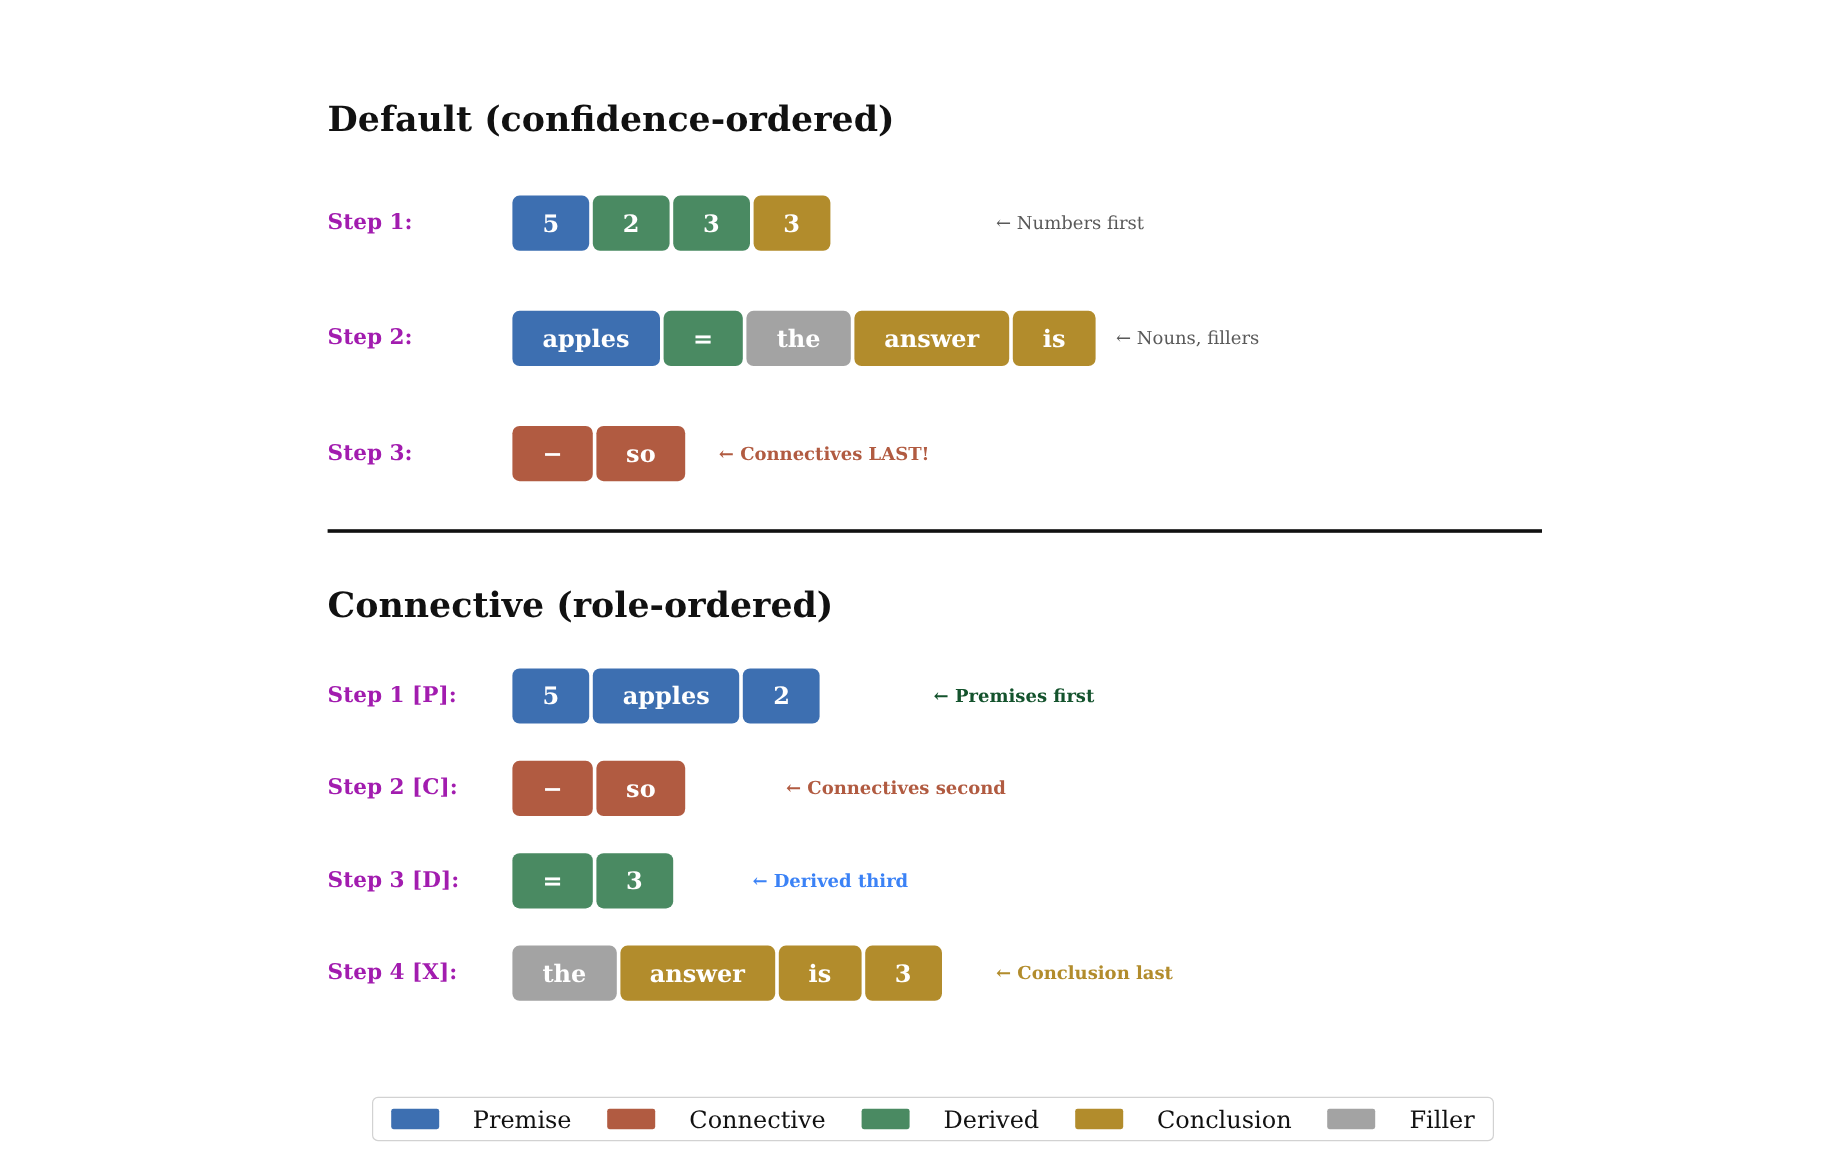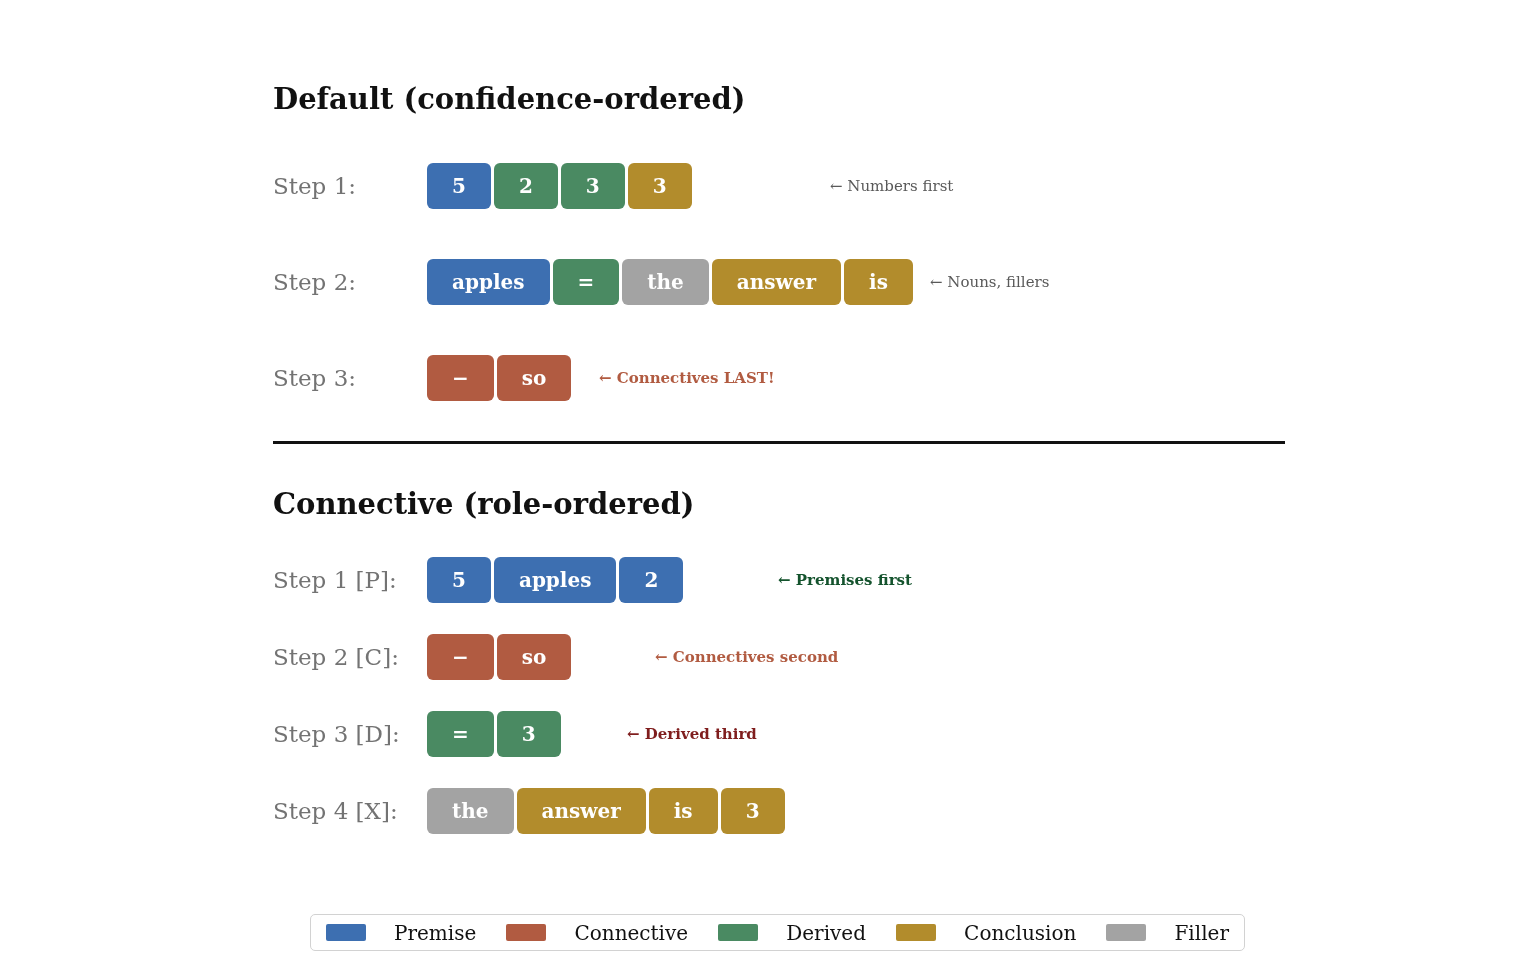--- a/index.html
+++ b/index.html
@@ -36,23 +36,23 @@
   .r-l2 { top: 634px; }
   .r-l3 { top: 711px; }
   .r-l4 { top: 788px; }
 
   .step-label {
     position: absolute;
     left: 273px;
     top: 0;
     height: 46px;
     line-height: 46px;
-    font-size: 23px;
-    font-weight: normal;
-    color: #737373;
+    font-size: 18px;
+    font-weight: bold;
+    color: #a21caf;
     white-space: nowrap;
   }
   .tokens {
     position: absolute;
     left: 427px;
     top: 0;
     height: 46px;
     display: flex;
     gap: 3px;
   }
@@ -188,31 +188,32 @@
       </span>
     <span class="annotation" style="color: rgb(177, 91, 65); text-align: right;">← Connectives second</span>
   </div>
 
   <div class="row r-l3">
     <span class="step-label">Step 3 [D]:</span>
     <span class="tokens">
         <span class="token" style="background: rgb(74, 138, 98);">=</span>
         <span class="token" style="background: rgb(74, 138, 98);">3</span>
       </span>
-    <span class="annotation" style="color: #7f1d1d;">← Derived third</span>
+    <span class="annotation" style="color: #3b82f6;">← Derived third</span>
   </div>
 
   <div class="row r-l4">
     <span class="step-label">Step 4 [X]:</span>
     <span class="tokens">
         <span class="token" style="background: rgb(163, 163, 163);">the</span>
         <span class="token" style="background: rgb(178, 140, 44);">answer</span>
         <span class="token" style="background: rgb(178, 140, 44);">is</span>
         <span class="token" style="background: rgb(178, 140, 44);">3</span>
       </span>
+    <span class="annotation" style="color: rgb(178, 140, 44);">← Conclusion last</span>
   </div>
 
   <div class="legend">
     <span class="legend-item">
       <span class="legend-swatch" style="background: rgb(61, 111, 177);"></span>
       <span class="legend-label">Premise</span>
     </span>
     <span class="legend-item">
       <span class="legend-swatch" style="background: rgb(177, 91, 65);"></span>
       <span class="legend-label">Connective</span>

